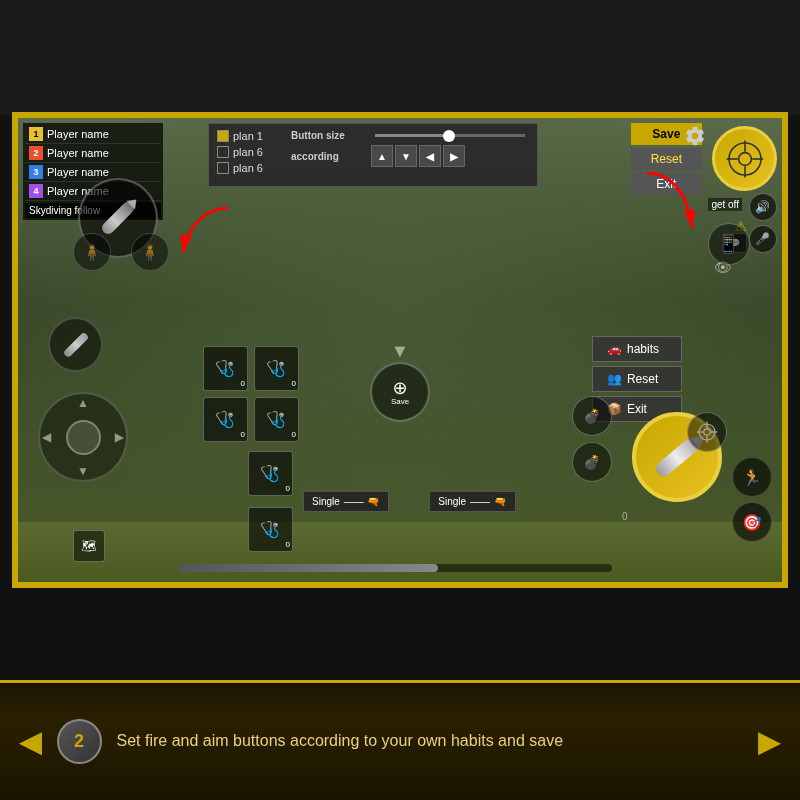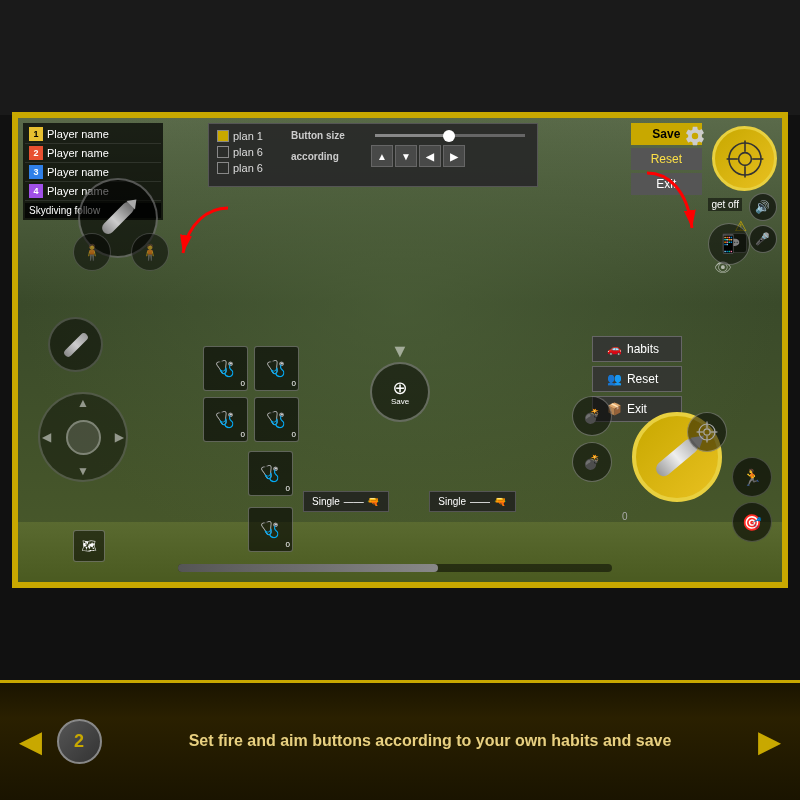--- a/index.html
+++ b/index.html
@@ -764,23 +764,22 @@
       align-items: center;
       justify-content: center;
       color: #c8a800;
       font-size: 18px;
       font-weight: bold;
     }
 
     .bottom-bar-text {
       color: #e8d080;
       font-size: 16px;
-      font-weight: bold;
+      font-weight: normal;
       flex: 1;
-      text-align: center;
       line-height: 1.3;
     }
 
     .bottom-bar-arrow-right {
       color: #c8a800;
       font-size: 28px;
       font-weight: bold;
     }
 
     

